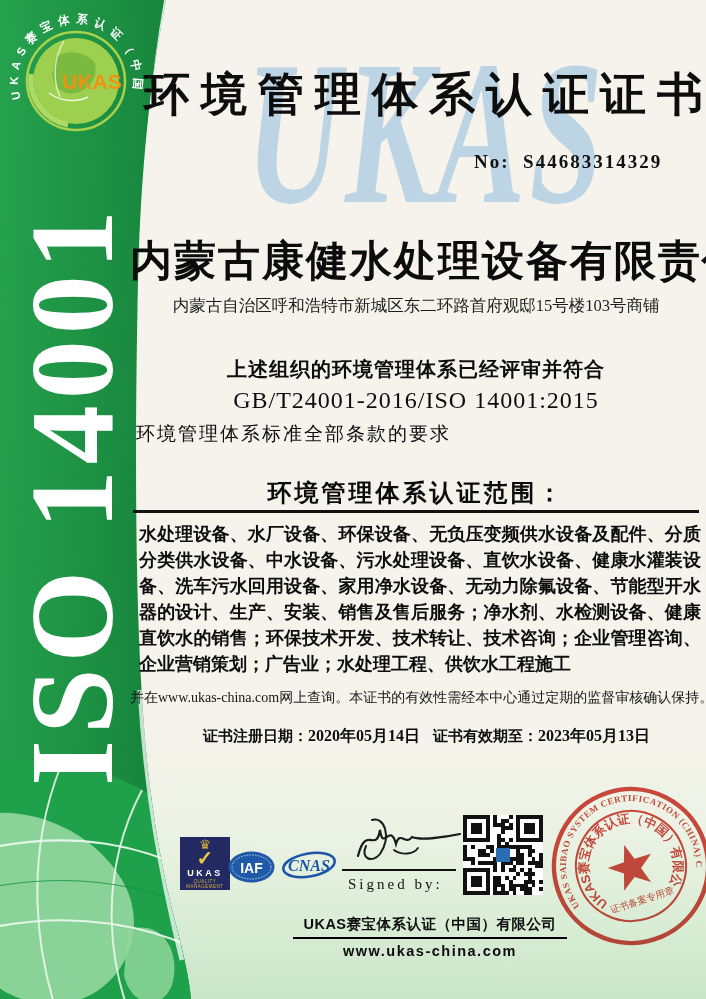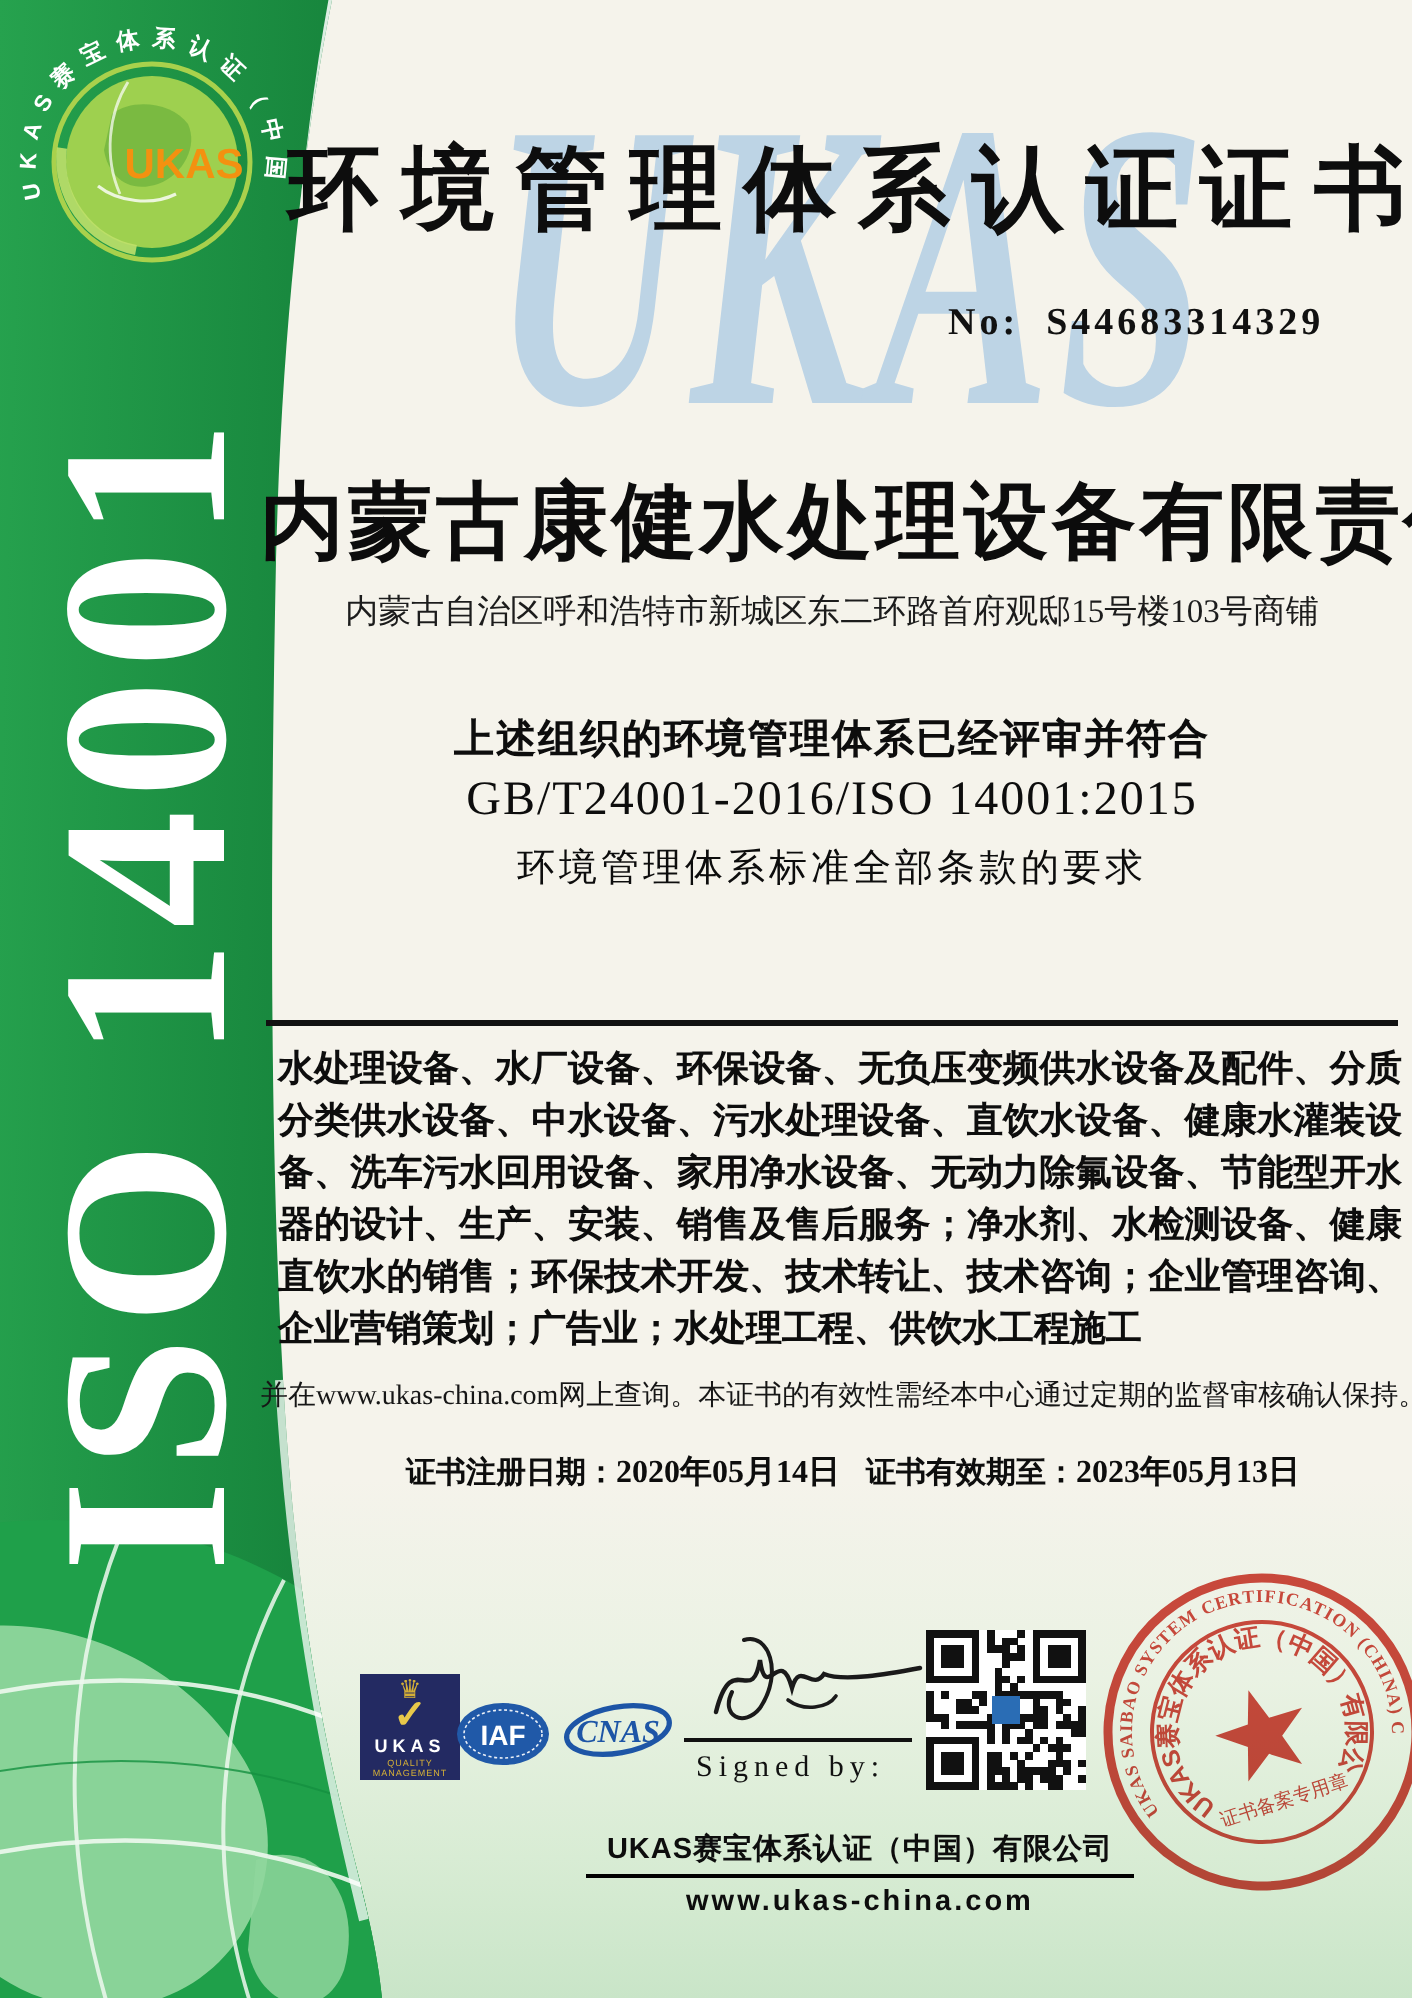--- a/index.html
+++ b/index.html
@@ -57,21 +57,21 @@
   }
   .stmt1{
     position:absolute;left:136px;top:356px;width:560px;text-align:center;
     font-family:"Liberation Sans",sans-serif;font-weight:bold;font-size:20px;letter-spacing:1px;color:#0d0d0d;
   }
   .standard{
     position:absolute;left:136px;top:387px;width:560px;text-align:center;
     font-size:24px;letter-spacing:1px;color:#0d0d0d;
   }
   .stmt2{
-    position:absolute;left:136px;top:421px;width:560px;text-align:center;
+    position:absolute;left:136px;top:421px;width:560px;
     font-size:19px;letter-spacing:2px;color:#0d0d0d;
   }
   .scope-head{
     position:absolute;left:136px;top:477px;width:560px;text-align:center;
     font-weight:bold;font-size:24px;letter-spacing:3px;color:#0b0b0b;
   }
   .divider{
     position:absolute;left:133px;top:510px;width:566px;height:0;
     border-top:3px solid #111;
   }
@@ -188,20 +188,21 @@
     <div class="company">内蒙古康健水处理设备有限责任公司</div>
 
     <div class="address">内蒙古自治区呼和浩特市新城区东二环路首府观邸15号楼103号商铺</div>
 
     <div class="stmt1">上述组织的环境管理体系已经评审并符合</div>
 
     <div class="standard">GB/T24001-2016/ISO 14001:2015</div>
 
     <div class="stmt2">环境管理体系标准全部条款的要求</div>
 
+    <div class="scope-head">环境管理体系认证范围：</div>
 
     <div class="divider"></div>
 
     <div class="scope-text">水处理设备、水厂设备、环保设备、无负压变频供水设备及配件、分质分类供水设备、中水设备、污水处理设备、直饮水设备、健康水灌装设备、洗车污水回用设备、家用净水设备、无动力除氟设备、节能型开水器的设计、生产、安装、销售及售后服务；净水剂、水检测设备、健康直饮水的销售；环保技术开发、技术转让、技术咨询；企业管理咨询、企业营销策划；广告业；水处理工程、供饮水工程施工</div>
 
     <div class="note2">并在www.ukas-china.com网上查询。本证书的有效性需经本中心通过定期的监督审核确认保持。</div>
 
     <div class="date-block date1">
       <span class="date-label">证书注册日期：</span><span class="date-value">2020年05月14日</span>
     </div>

